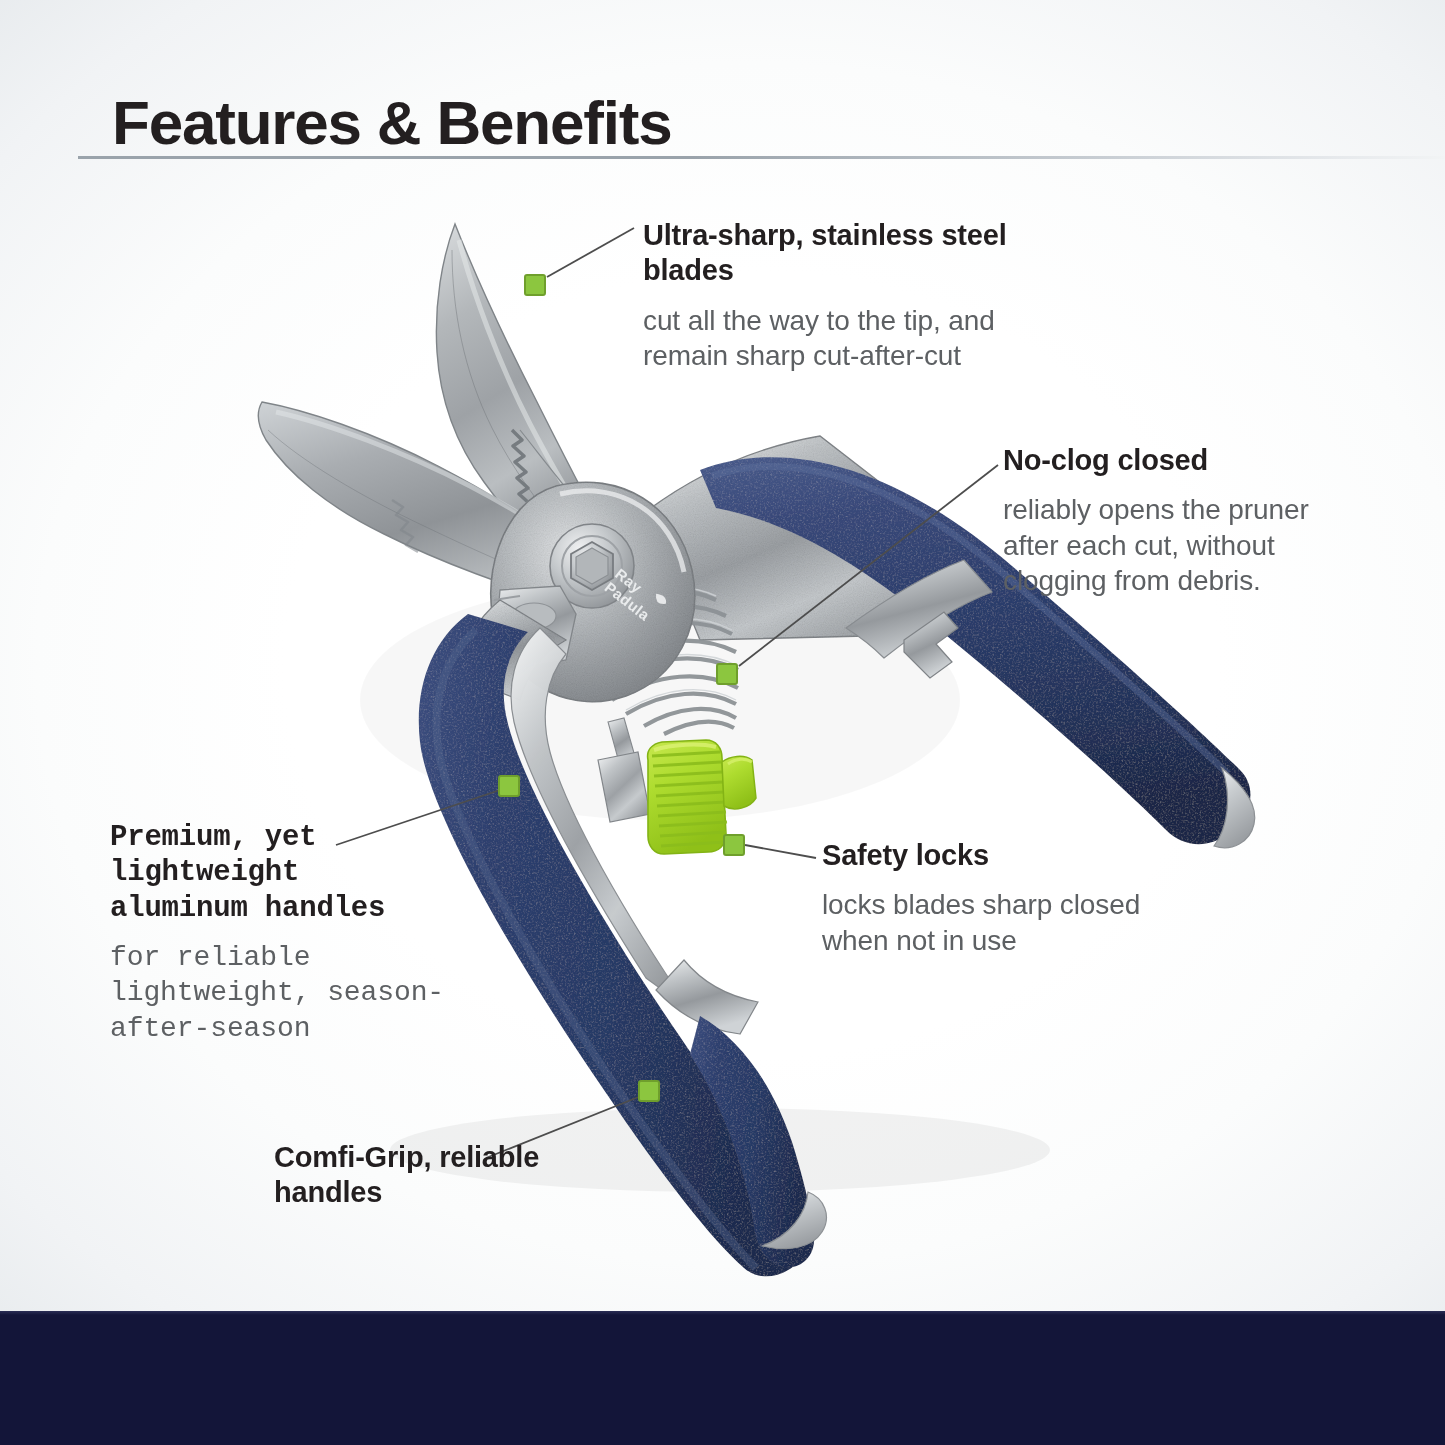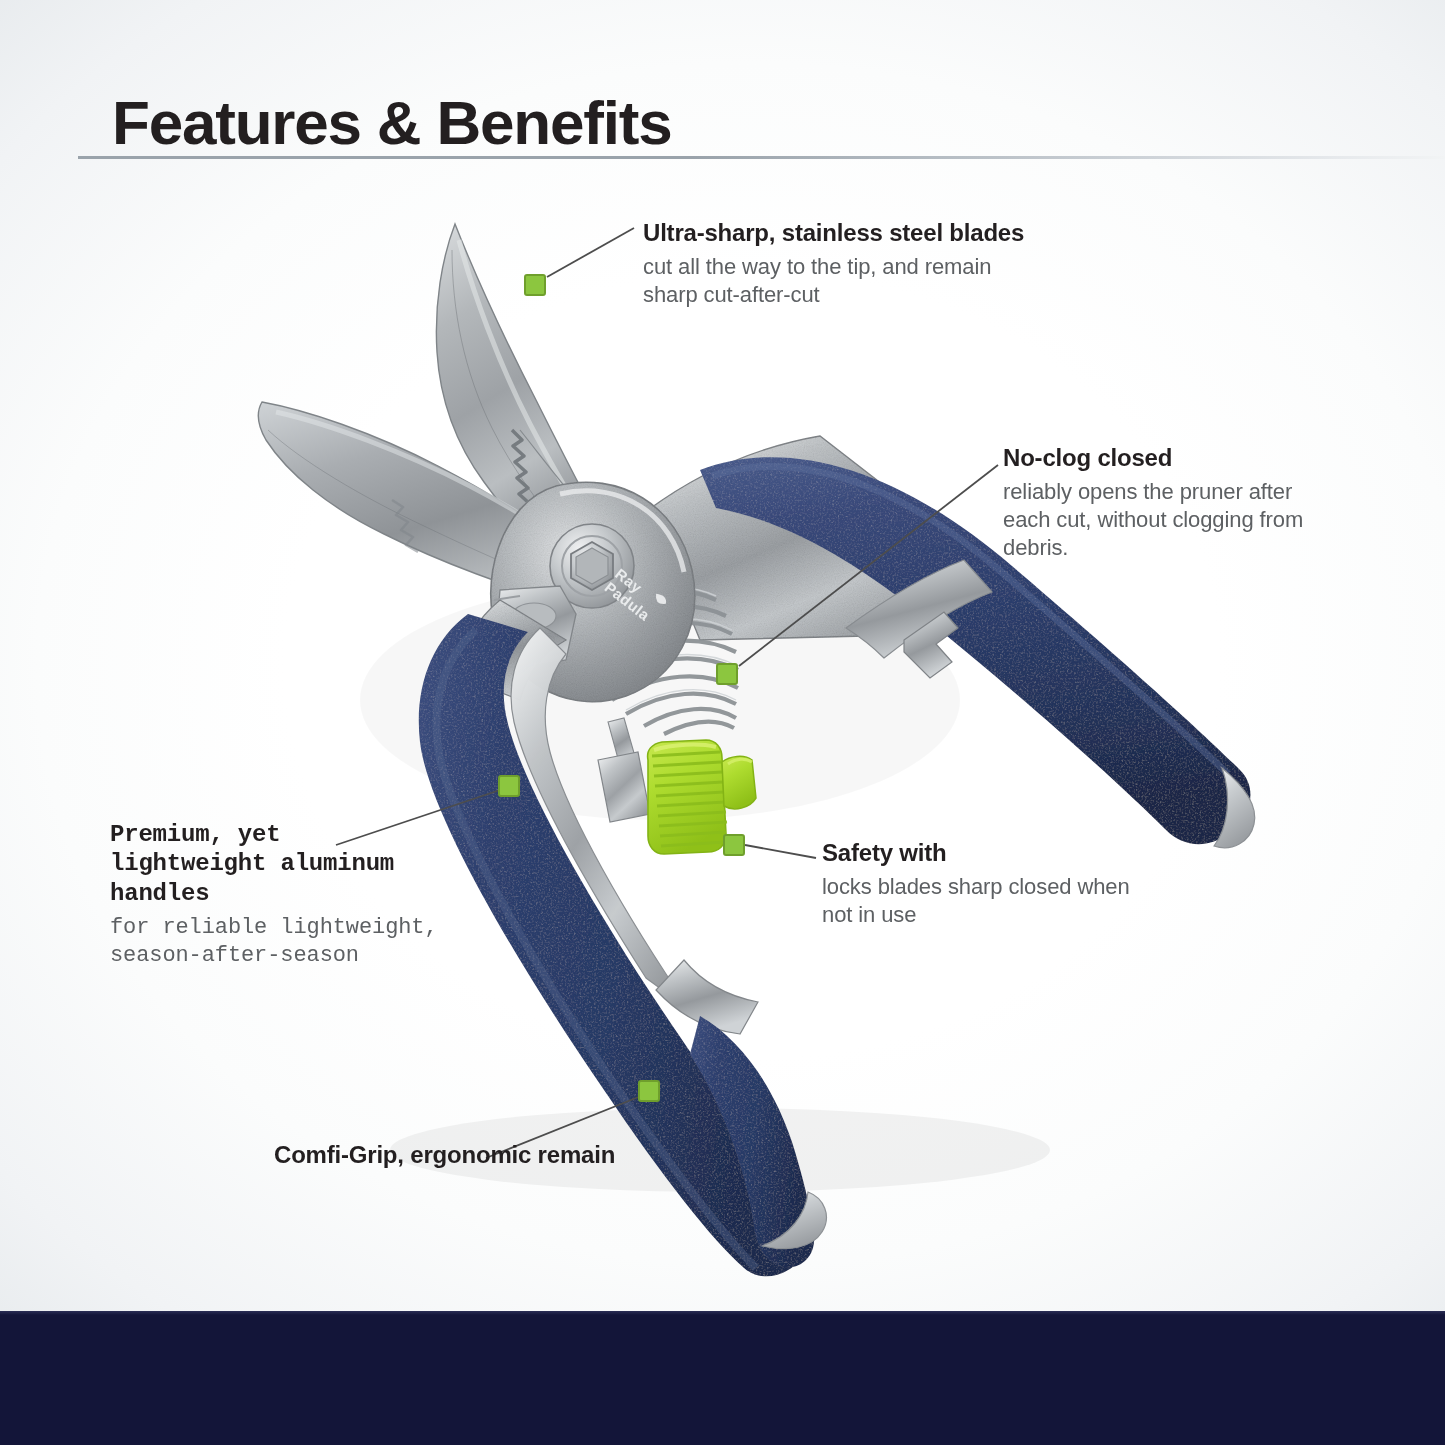--- a/index.html
+++ b/index.html
@@ -55,33 +55,33 @@
     position: absolute;
     left: 0; top: 0;
     width: 100%;
     height: 4px;
     background: linear-gradient(to bottom, #2a2d55, #131539);
   }
 
   
   .callout { position: absolute; }
   .callout .headline {
-    font-size: 24px;
+    font-size: 29px;
     font-weight: bold;
     color: #231f20;
     line-height: 1.22;
     letter-spacing: -0.2px;
   }
   .callout .sub {
-    font-size: 22px;
+    font-size: 28px;
     font-weight: normal;
     color: #5d6063;
     line-height: 1.26;
     letter-spacing: -0.1px;
-    margin-top: 6px;
+    margin-top: 14px;
   }
 
   #callout-blades   { left: 643px; top: 218px;  width: 400px; }
   #callout-spring   { left: 1003px; top: 443px; width: 330px; }
   #callout-premium  { left: 110px;  top: 820px; width: 340px; font-family: Liberation Mono, monospace; }
   #callout-safety   { left: 822px;  top: 838px; width: 330px; }
   #callout-comfi    { left: 274px;  top: 1140px; width: 360px; }
 
   
   .marker {
@@ -414,23 +414,23 @@
     <div class="headline">No-clog closed</div>
     <div class="sub">reliably opens the pruner after each cut, without clogging from debris.</div>
   </div>
 
   <div class="callout" id="callout-premium">
     <div class="headline">Premium, yet lightweight aluminum handles</div>
     <div class="sub">for reliable lightweight, season-after-season</div>
   </div>
 
   <div class="callout" id="callout-safety">
-    <div class="headline">Safety with</div>
+    <div class="headline">Safety locks</div>
     <div class="sub">locks blades sharp closed when not in use</div>
   </div>
 
   <div class="callout" id="callout-comfi">
-    <div class="headline">Comfi-Grip, ergonomic remain</div>
+    <div class="headline">Comfi-Grip, reliable handles</div>
   </div>
 
   <div class="footer-band"></div>
 
 </div>
 
 </body></html>

